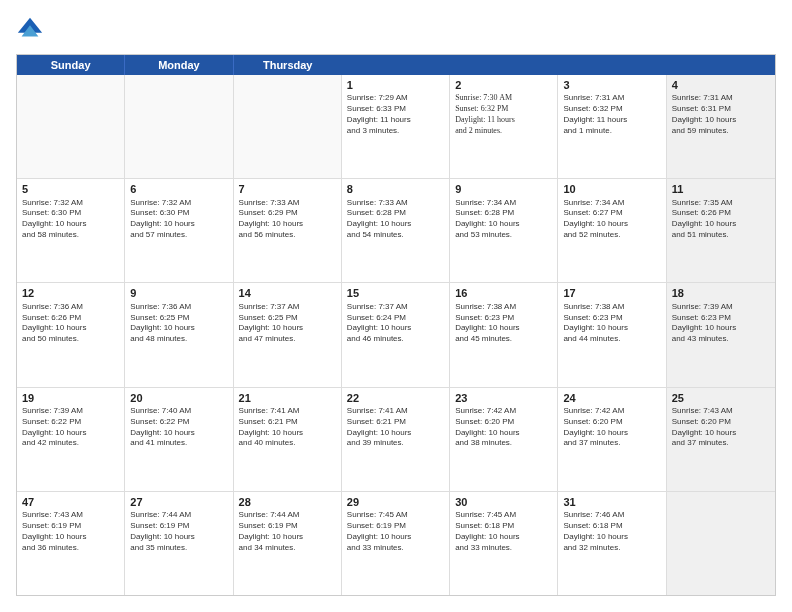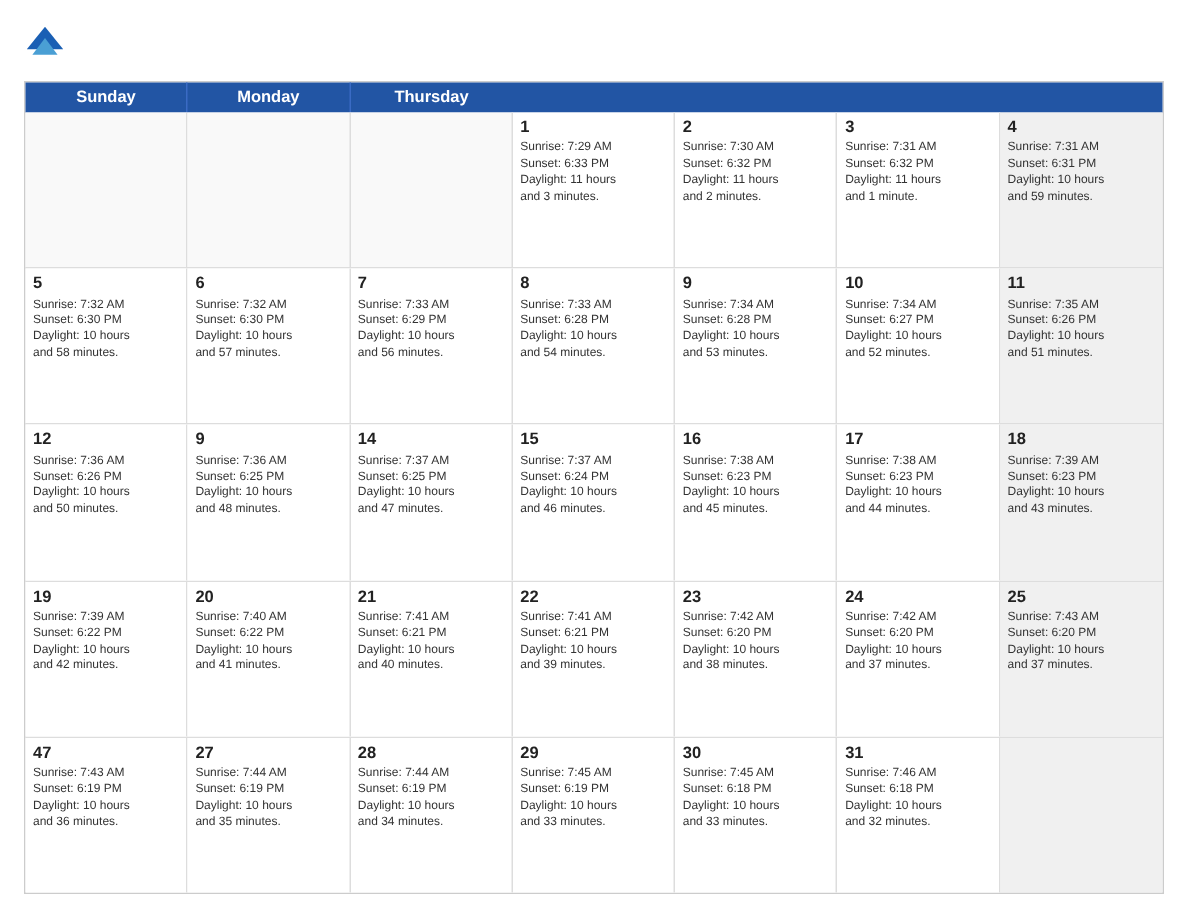--- a/index.html
+++ b/index.html
@@ -145,21 +145,21 @@
           <div class="cal-cell empty"></div>
           <div class="cal-cell">
             <span class="day-number">1</span>
             <div class="cell-text" style="white-space: pre-line;">Sunrise: 7:29 AM
 Sunset: 6:33 PM
 Daylight: 11 hours
 and 3 minutes.</div>
           </div>
           <div class="cal-cell">
             <span class="day-number">2</span>
-            <div class="cell-text" style="white-space: pre-line;">Sunrise: 7:30 AM
+            <div class="cell-text" style="white-space: pre-line; font-family: Liberation Serif, serif;">Sunrise: 7:30 AM
 Sunset: 6:32 PM
 Daylight: 11 hours
 and 2 minutes.</div>
           </div>
           <div class="cal-cell">
             <span class="day-number">3</span>
             <div class="cell-text" style="white-space: pre-line;">Sunrise: 7:31 AM
 Sunset: 6:32 PM
 Daylight: 11 hours
 and 1 minute.</div>

